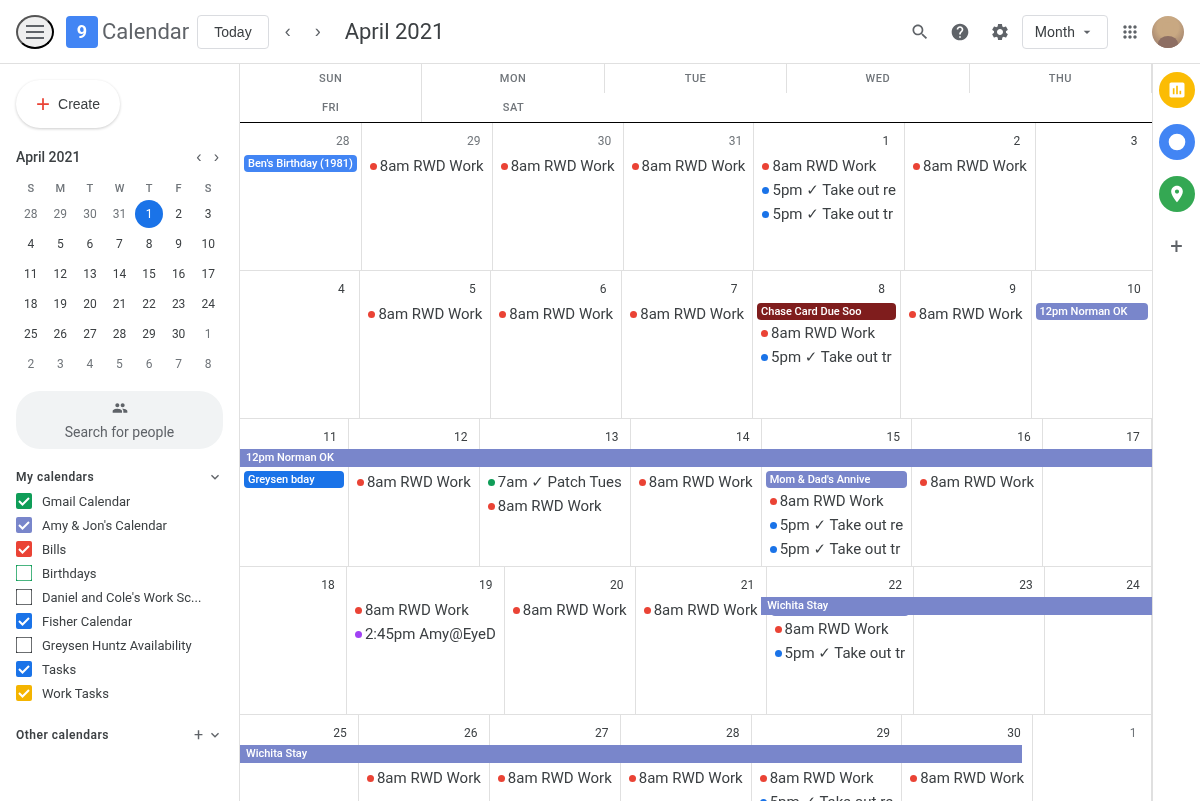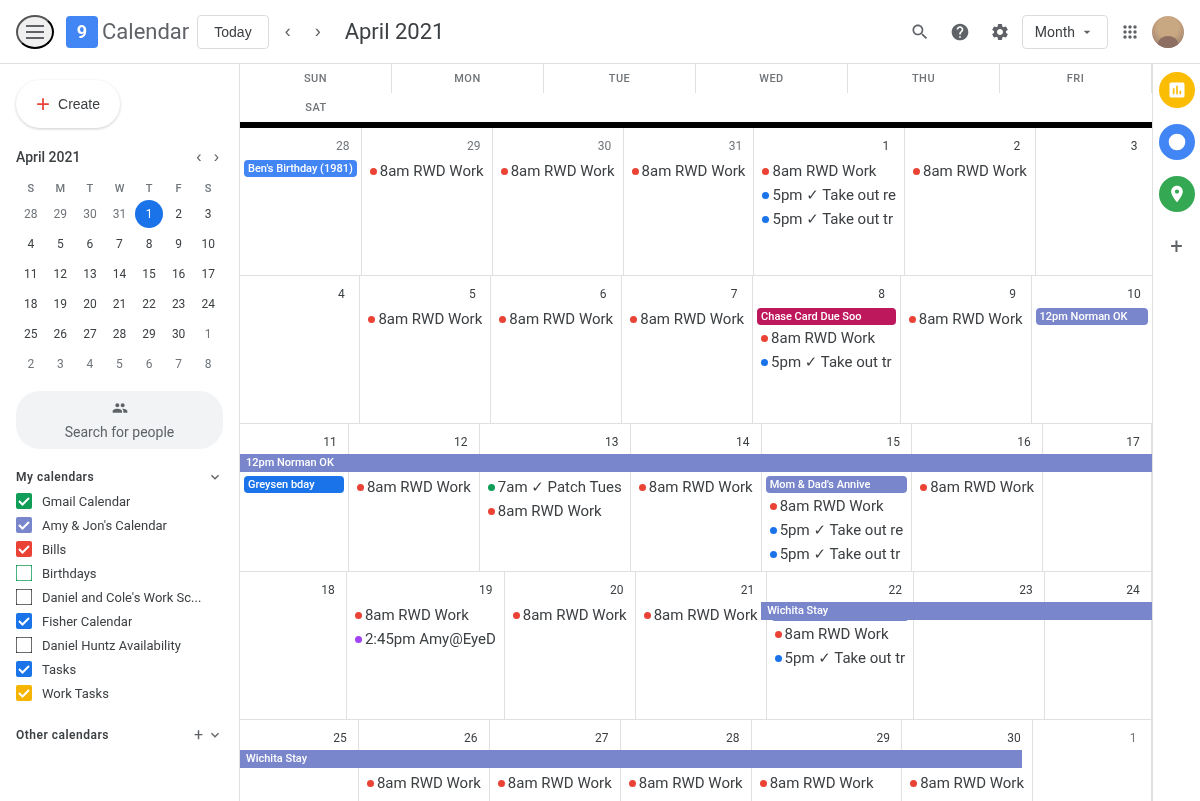--- a/index.html
+++ b/index.html
@@ -46,21 +46,21 @@
     .cal-section { margin-top: 16px; }
     .cal-section-header { display: flex; align-items: center; justify-content: space-between; padding: 4px 16px; cursor: pointer; }
     .cal-section-title { font-size: 12px; font-weight: 600; color: #3c4043; letter-spacing: 0.5px; }
     .cal-item { display: flex; align-items: center; gap: 10px; padding: 4px 16px; cursor: pointer; border-radius: 0 24px 24px 0; }
     .cal-checkbox { width: 16px; height: 16px; border-radius: 3px; display: flex; align-items: center; justify-content: center; flex-shrink: 0; }
     .cal-item-name { font-size: 13px; color: #3c4043; white-space: nowrap; overflow: hidden; text-overflow: ellipsis; max-width: 160px; }
 
     
     .main-cal { flex: 1; overflow: auto; }
     .cal-grid { display: flex; flex-direction: column; height: 100%; }
-    .cal-header-row { display: grid; grid-template-columns: repeat(6, 1fr); border-bottom: 6px solid #000000; }
+    .cal-header-row { display: grid; grid-template-columns: repeat(5, 1fr); border-bottom: 1px solid #000000; }
     .cal-header-cell { text-align: center; padding: 8px 4px; font-size: 11px; color: #70757a; font-weight: 500; letter-spacing: 0.5px; border-right: 1px solid #e0e0e0; }
     .cal-header-cell:last-child { border-right: none; }
     .cal-body { flex: 1; display: grid; grid-template-rows: repeat(6, 1fr); }
     .cal-week { display: grid; grid-template-columns: repeat(7, 1fr); border-bottom: 1px solid #e0e0e0; min-height: 110px; }
     .cal-week:last-child { border-bottom: none; }
     .cal-cell { border-right: 1px solid #e0e0e0; padding: 4px; position: relative; min-height: 110px; }
     .cal-cell:last-child { border-right: none; }
     .cal-day-num { font-size: 12px; color: #70757a; text-align: right; padding: 2px 4px; cursor: pointer; width: 28px; height: 28px; display: flex; align-items: center; justify-content: center; border-radius: 50%; margin-left: auto; }
     .cal-day-num.current-month { color: #3c4043; }
     .event { font-size: 15px; padding: 2px 4px; border-radius: 4px; margin-bottom: 2px; cursor: pointer; white-space: nowrap; overflow: hidden; text-overflow: ellipsis; display: flex; align-items: center; gap: 3px; }
@@ -276,21 +276,21 @@
               </svg>
             </div>
             <span class="cal-item-name">Fisher Calendar</span>
           </div>
           <div class="cal-item">
             <div class="cal-checkbox">
               <svg width="16" height="16" viewBox="0 0 16 16">
                 <rect width="16" height="16" rx="2" fill="white" stroke="#3c4043" stroke-width="1.5"></rect>
               </svg>
             </div>
-            <span class="cal-item-name">Daniel Huntz Availability</span>
+            <span class="cal-item-name">Greysen Huntz Availability</span>
           </div>
           <div class="cal-item">
             <div class="cal-checkbox">
               <svg width="16" height="16" viewBox="0 0 16 16">
                 <rect width="16" height="16" rx="2" fill="#1a73e8"></rect>
                 <path d="M3 8l3.5 3.5L13 5" stroke="white" stroke-width="2" fill="none"></path>
               </svg>
             </div>
             <span class="cal-item-name">Tasks</span>
           </div>
@@ -405,21 +405,21 @@
             </div>
             <div class="cal-cell">
               <div class="cal-day-num current-month">7</div>
               <div class="event">
                 <span class="event-dot" style="background:#ea4335;"></span>
                 <span style="color:#3c4043;">8am RWD Work</span>
               </div>
             </div>
             <div class="cal-cell">
               <div class="cal-day-num current-month">8</div>
-              <div class="event-allday" style="background: #be185d;">Chase Card Due Soo</div>
+              <div class="event-allday" style="background: #7f1d1d;">Chase Card Due Soo</div>
               <div class="event">
                 <span class="event-dot" style="background:#ea4335;"></span>
                 <span style="color:#3c4043;">8am RWD Work</span>
               </div>
               <div class="event">
                 <span class="event-dot" style="background:#1a73e8;"></span>
                 <span style="color:#3c4043;">5pm ✓ Take out tr</span>
               </div>
             </div>
             <div class="cal-cell">

